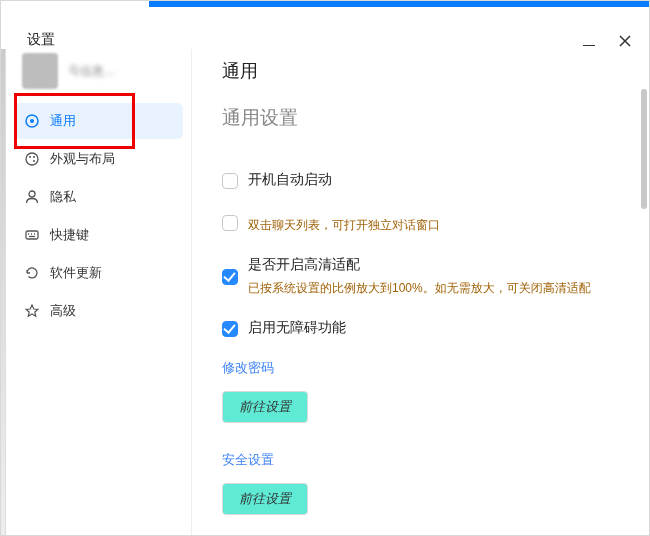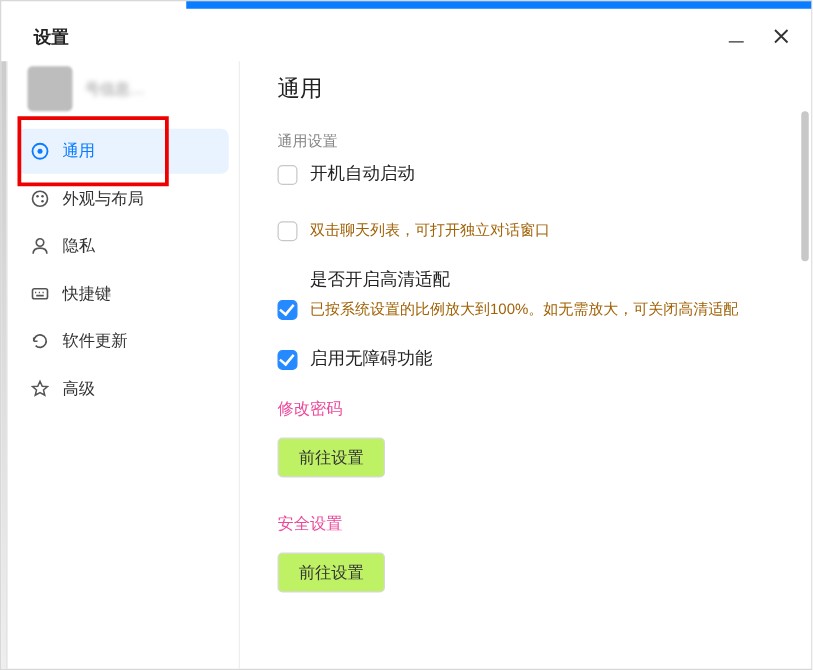--- a/index.html
+++ b/index.html
@@ -1,46 +1,46 @@
 <!DOCTYPE html>
 <html><head>
 <meta charset="utf-8">
 <style>
   * { box-sizing: border-box; margin: 0; padding: 0; }
   html, body { width: 650px; height: 536px; font-family: "Microsoft YaHei", "PingFang SC", sans-serif; background: #fff; overflow: hidden; }
   .window { width: 650px; height: 536px; position: relative; border: 1px solid #d8d8d8; }
   .titlebar-blue { height: 6px; background: #0a7cff; width: 500px; position: absolute; right: 0; top: 0; }
-  .titlebar { height: 48px; display: flex; align-items: flex-start; justify-content: space-between; padding: 20px 18px 0 26px; font-size: 14px; color: #222; position: relative; font-weight: bold; }
+  .titlebar { height: 48px; display: flex; align-items: flex-end; justify-content: space-between; padding: 6px 18px 0 26px; font-size: 14px; color: #222; position: relative; }
   .win-controls { display: flex; gap: 24px; align-items: center; }
   .win-controls span { cursor: pointer; font-size: 14px; color: #333; }
   .win-controls .min { width: 12px; height: 1.5px; background: #333; display: inline-block; }
   .body { display: flex; height: calc(100% - 48px); }
   .side-wrap { width: 5px; background: linear-gradient(#ccc,#eee); border-right: 1px solid #ddd; }
   .sidebar { width: 186px; border-right: 1px solid #eee; display: flex; flex-direction: column; }
   .profile { padding: 4px 16px 10px 16px; display: flex; align-items: center; gap: 10px; }
   .avatar { width: 36px; height: 36px; border-radius: 4px; background: #bdbdbd; filter: blur(1px); }
   .profile-text { font-size: 12px; color: #888; filter: blur(2px); }
   .nav { display: flex; flex-direction: column; padding: 4px 8px; gap: 2px; }
   .nav-item { display: flex; align-items: center; gap: 10px; height: 36px; padding: 0 10px; border-radius: 6px; font-size: 13px; color: #333; cursor: pointer; }
   .nav-item.active { background: #e8f3ff; color: #0a7cff; }
   .nav-item .icon { width: 16px; height: 16px; display: flex; align-items: center; justify-content: center; color: #555; }
   .nav-item.active .icon { color: #0a7cff; }
   .red-box { position: absolute; left: 13px; top: 92px; width: 121px; height: 56px; border: 3px solid #e00; pointer-events: none; }
   .content { flex: 1; padding: 10px 30px 0 30px; overflow: hidden; position: relative; }
   .content h1 { font-size: 18px; font-weight: 500; color: #222; margin-bottom: 22px; }
-  .section-label { font-size: 12px; color: #888; margin-bottom: 8px; }
-  .row { display: flex; align-items: flex-end; gap: 10px; margin-bottom: 22px; }
+  .section-label { font-size: 19px; color: #888; margin-bottom: 40px; }
+  .row { display: flex; align-items: center; gap: 10px; margin-bottom: 22px; }
   .chk { width: 16px; height: 16px; border: 1.5px solid #c8c8c8; border-radius: 4px; flex: 0 0 auto; margin-top: 1px; position: relative; }
   .chk.checked { background: #2589ff; border-color: #2589ff; }
   .chk.checked::after { content: ""; position: absolute; left: 3px; top: 0px; width: 5px; height: 9px; border: solid #fff; border-width: 0 2px 2px 0; transform: rotate(40deg); }
   .row-text { display: flex; flex-direction: column; }
   .row-label { font-size: 14px; color: #222; }
   .row-desc { font-size: 12px; color: #a16207; margin-top: 6px; }
-  .sub-label { font-size: 13px; color: #ec4899; margin: 2px 0 14px 0; font-family: Liberation Serif, serif; }
-  .btn { display: inline-block; border: 1px solid #d8d8d8; border-radius: 4px; padding: 6px 16px; font-size: 13px; color: #333; background: #bef264; cursor: pointer; margin-bottom: 26px; }
+  .sub-label { font-size: 13px; color: #3b82f6; margin: 2px 0 14px 0; font-family: Liberation Serif, serif; }
+  .btn { display: inline-block; border: 1px solid #d8d8d8; border-radius: 4px; padding: 6px 16px; font-size: 13px; color: #333; background: #5eead4; cursor: pointer; margin-bottom: 26px; font-style: italic; }
   .scrollbar { position: absolute; right: 2px; top: 40px; width: 6px; height: 120px; background: #c8c8c8; border-radius: 3px; }
   svg { display: block; }
 </style>
 </head>
 <body>
 
 <div class="window">
   <div class="titlebar-blue"></div>
   <div class="titlebar">
     <span>设置</span>

